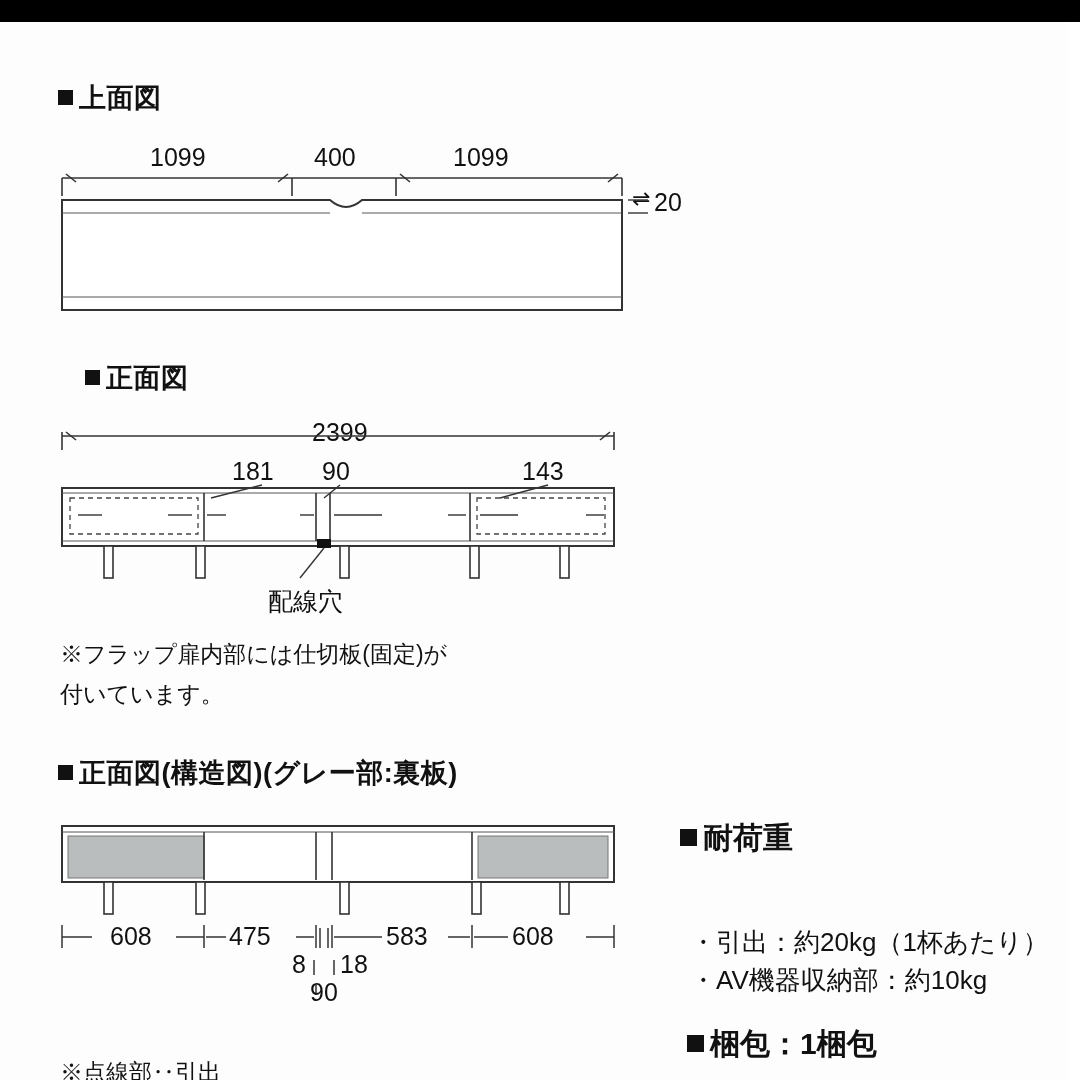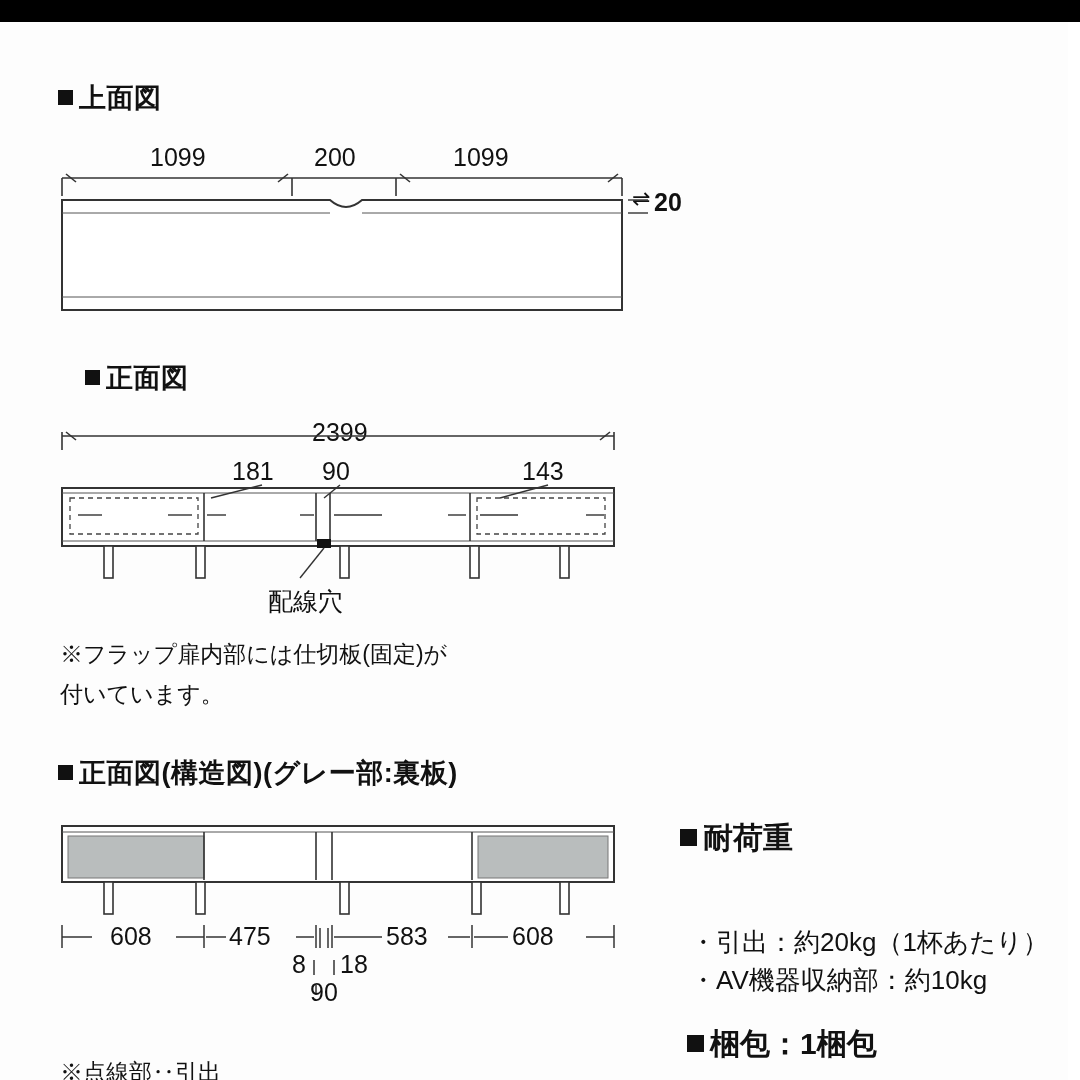--- a/index.html
+++ b/index.html
@@ -77,23 +77,23 @@
 
 <div class="page">
 
   <div class="topbar"></div>
 
   <div class="section-heading" style="left:58px; top:80px;">
     <span class="sq"></span><span>上面図</span>
   </div>
 
   <div class="dimtext" style="left:150px; top:143px;">1099</div>
-  <div class="dimtext" style="left:314px; top:143px;">200</div>
+  <div class="dimtext" style="left:314px; top:143px;">400</div>
   <div class="dimtext" style="left:453px; top:143px;">1099</div>
-  <div class="dimtext" style="left:654px; top:188px;font-weight:bold;">20</div>
+  <div class="dimtext" style="left:654px; top:188px;">20</div>
   <div class="dimtext" style="left:632px; top:186px; font-size:22px;">⇌</div>
 
   <svg width="1080" height="1080">
 
     <g stroke="#333" stroke-width="1.6" fill="none">
       <line x1="62" y1="178" x2="62" y2="196"></line>
       <line x1="292" y1="178" x2="292" y2="196"></line>
       <line x1="396" y1="178" x2="396" y2="196"></line>
       <line x1="622" y1="178" x2="622" y2="196"></line>
       <line x1="62" y1="178" x2="622" y2="178"></line>

